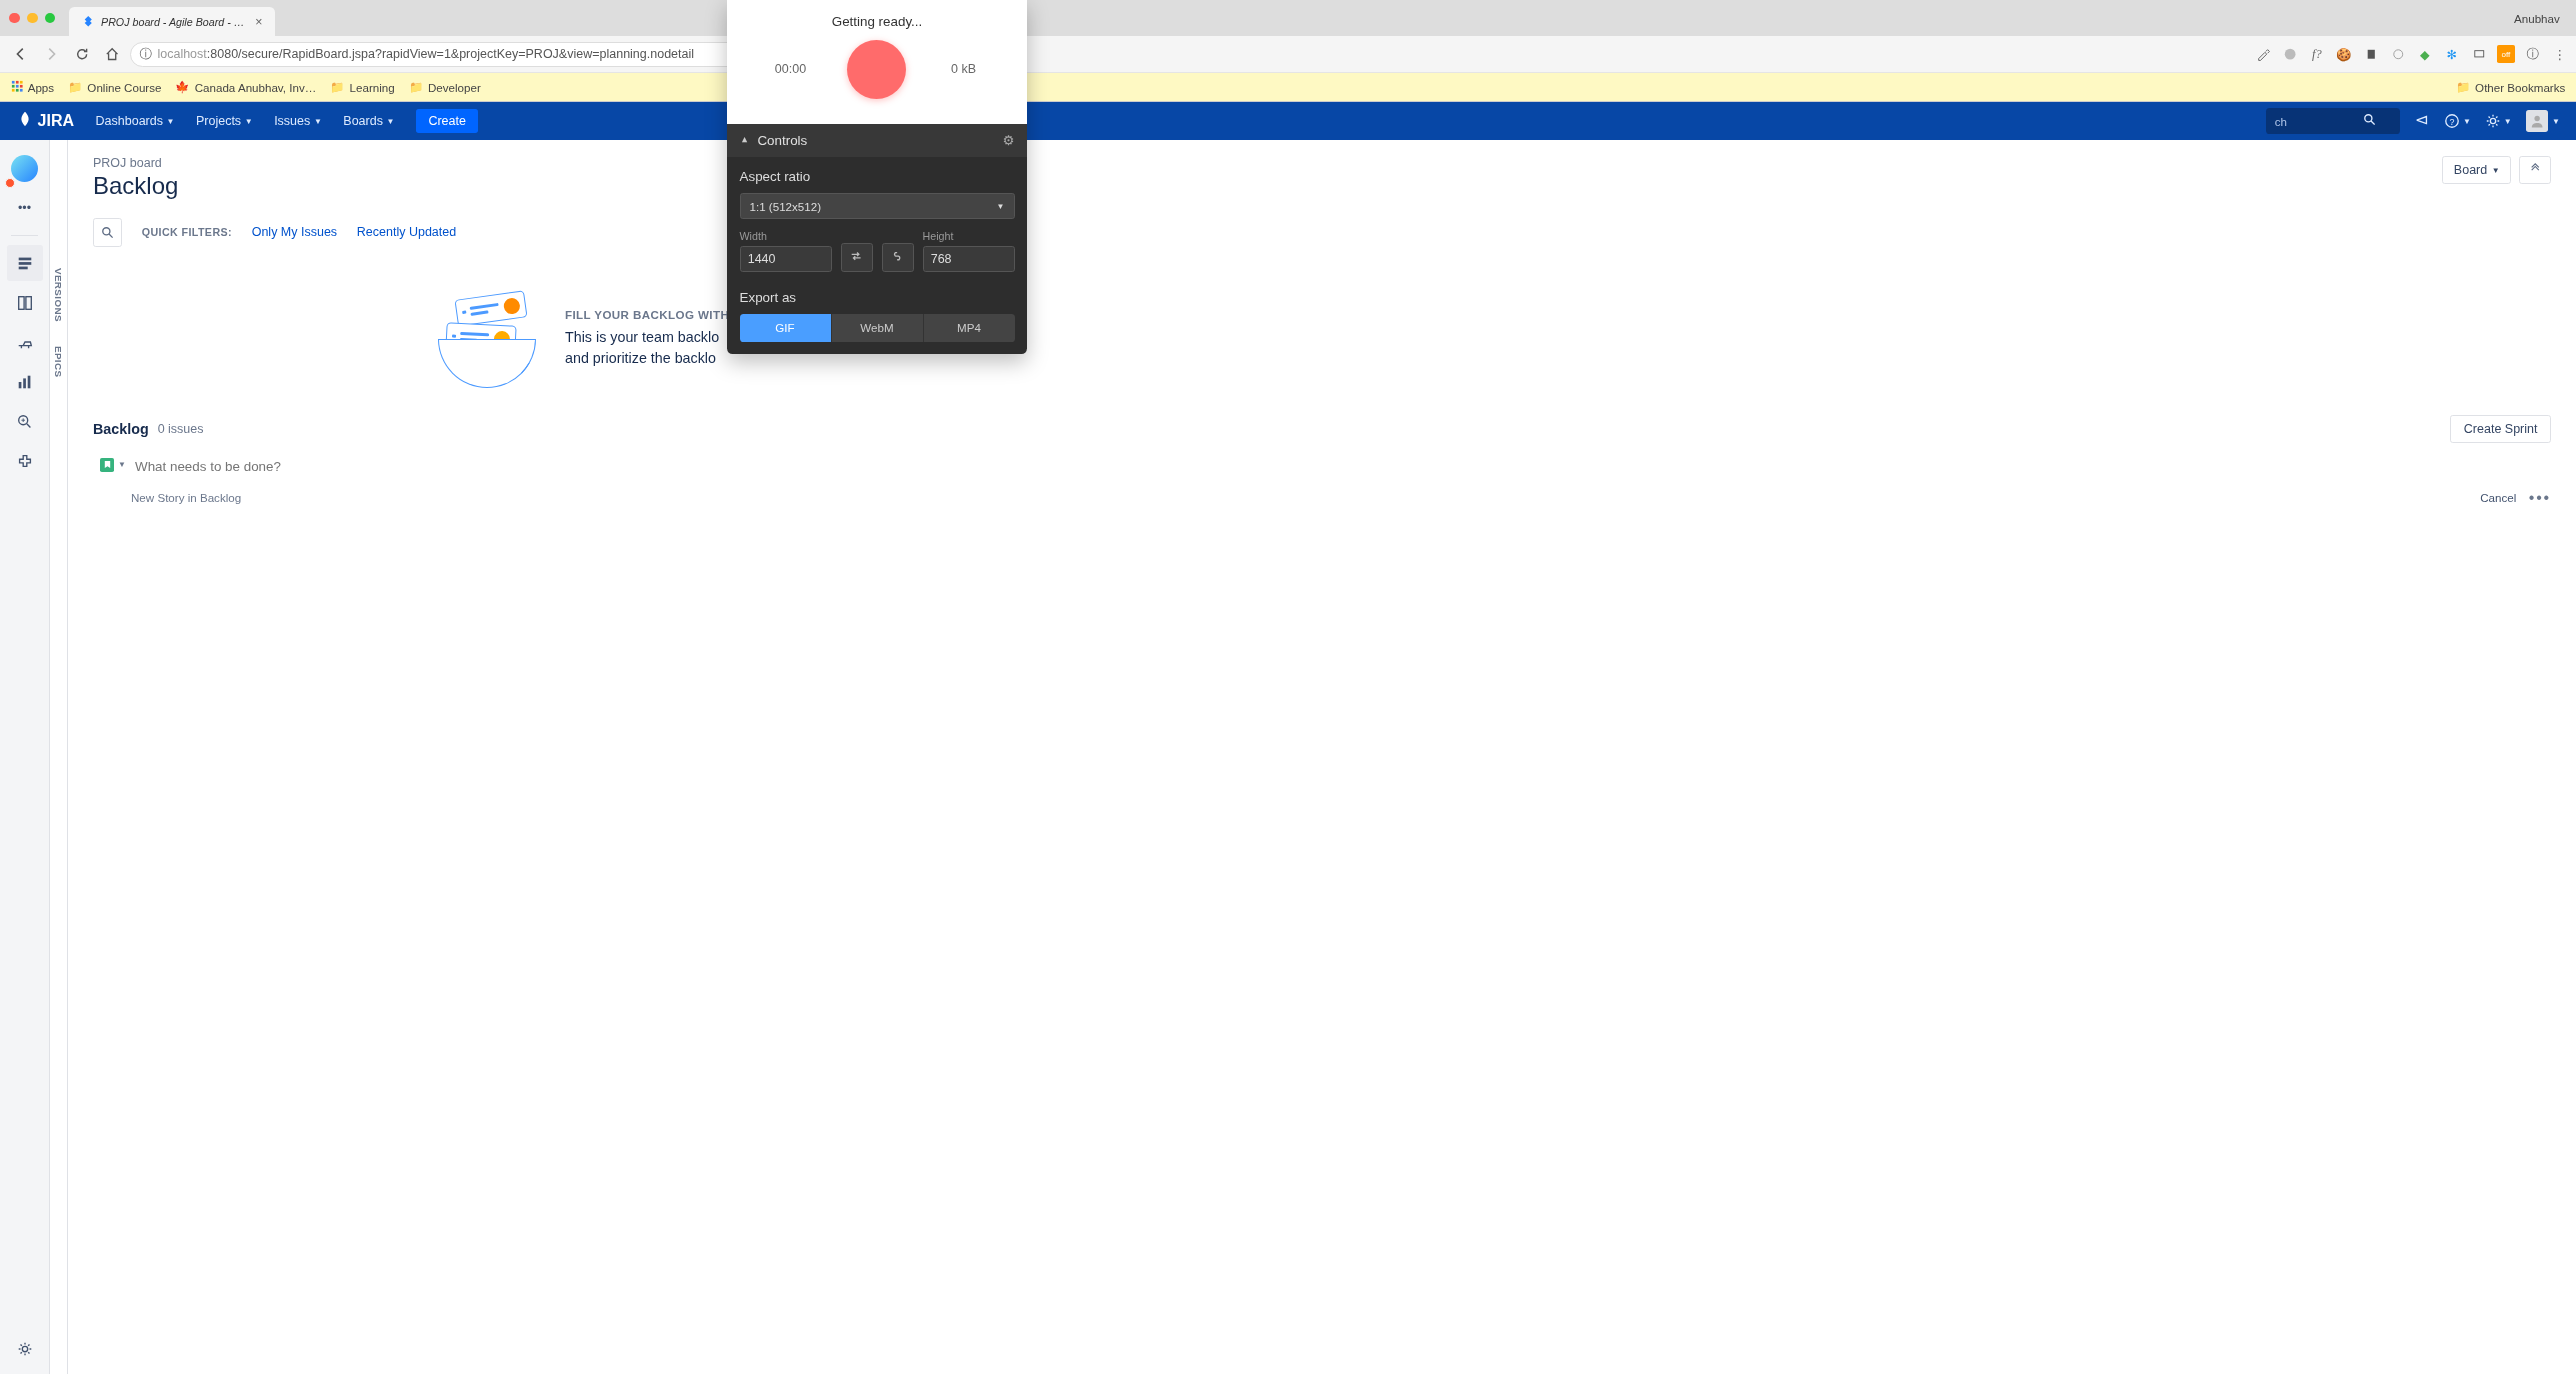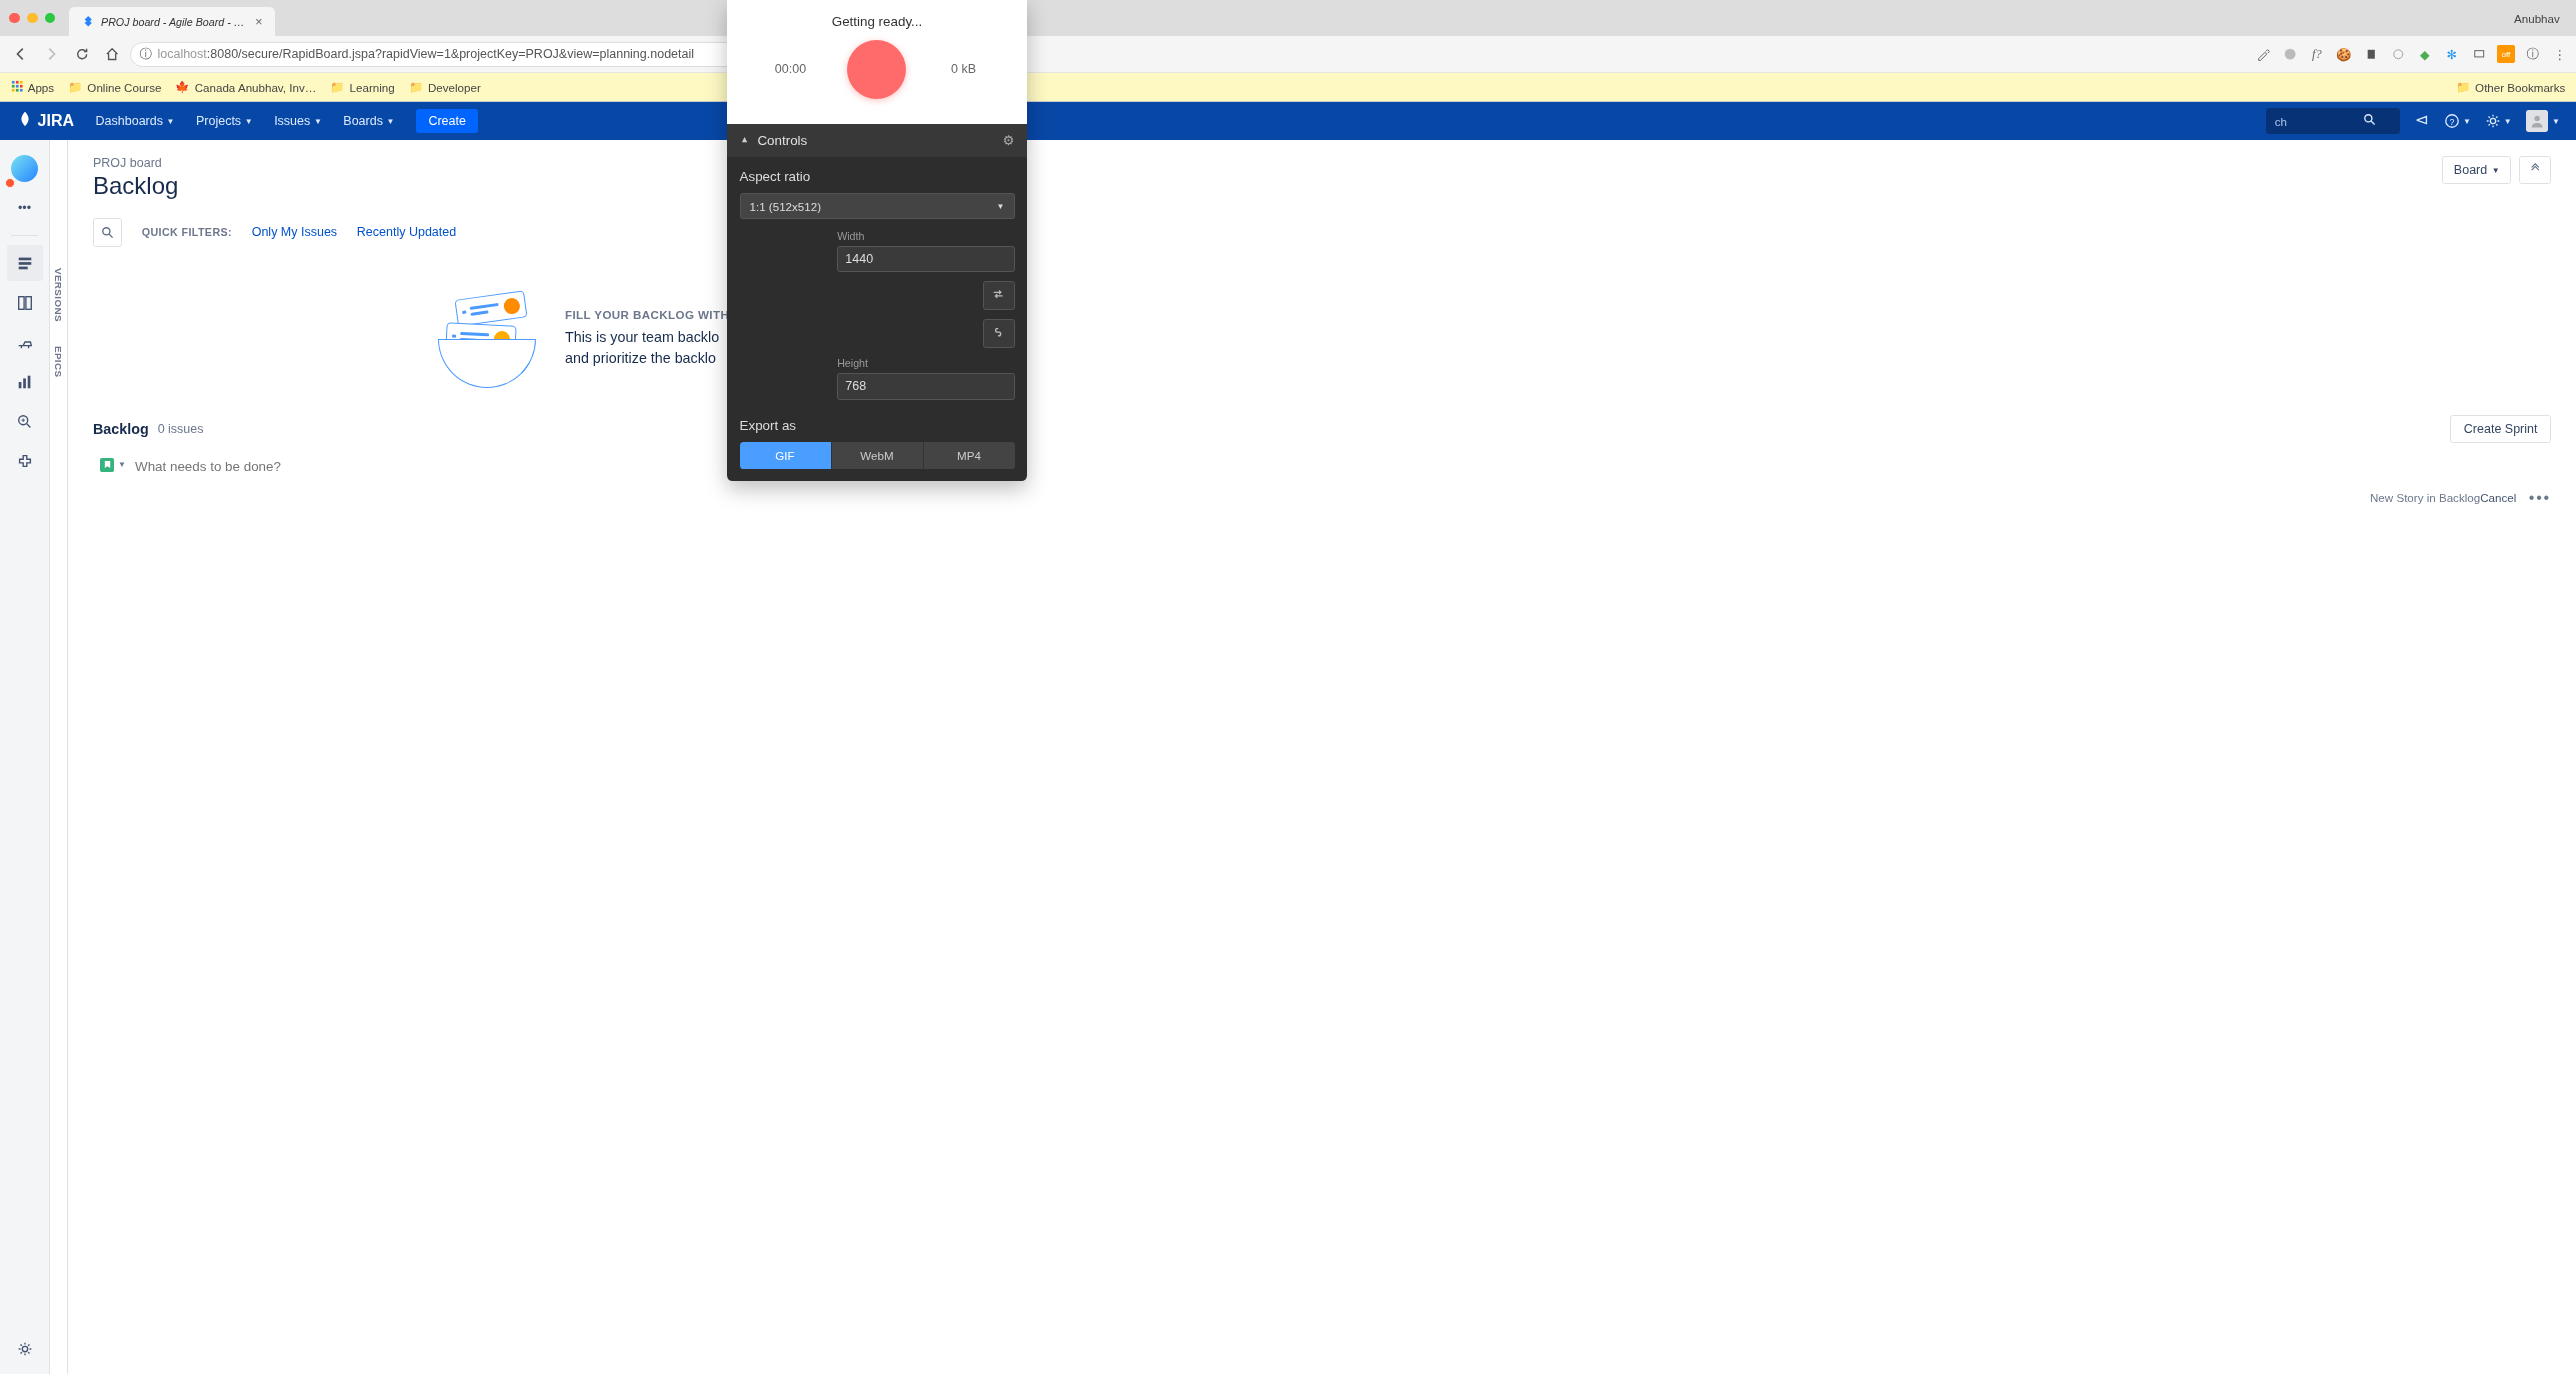--- a/index.html
+++ b/index.html
@@ -101,40 +101,40 @@
     .new-story-row { display: flex; align-items: flex-start; gap: 9px; margin-left: 7.2px; }
     .story-type-select { display: flex; align-items: center; gap: 3.6px; }
     .story-icon { width: 14.3px; height: 14.3px; background: #36b37e; border-radius: 1.8px; display:flex; align-items:center; justify-content:center; color:#fff; font-size:9px; }
     .story-caret { color: #6b778c; font-size: 8px; }
     .story-input-wrap { flex: 1; }
     .story-input { border: none; font-size: 13.4px; color: #6b778c; background: transparent; width: 100%; padding: 1.8px 0; outline: none; }
     .story-subtitle { font-size: 11.6px; color: #6b778c; margin-top: 7.2px; margin-left: 38px; }
     .story-actions { display: flex; align-items: center; gap: 12.5px; margin-top: 7.2px; }
     .cancel-link { color: #42526e; font-size: 11.6px; cursor: pointer; }
     .more-dots { color: #6b778c; font-size: 16px; cursor: pointer; letter-spacing: 1.8px; }
-    .story-footer-row { display:flex; justify-content:flex-end; align-items: center; margin-left: 38px; margin-top: 5.4px;}
+    .story-footer-row { display:flex; justify-content:space-between; align-items: center; margin-left: 38px; margin-top: 5.4px;}
     
     
     .recorder-popup { position: absolute; top: 0; left: 727px; width: 300px; background: #fff; border-radius: 0 0 5.4px 5.4px; box-shadow: 0 7.2px 21.5px rgba(0,0,0,0.25); z-index: 100; overflow: hidden; }
     .recorder-top { background: #fff; padding: 14.3px; text-align: center; }
     .recorder-status { font-size: 13.4px; color: #333; margin-bottom: 10.7px; }
     .recorder-main { display: flex; align-items: center; justify-content: space-around; padding: 0 7.2px 10.7px 7.2px; }
     .rec-time, .rec-size { font-size: 12.5px; color: #666; width: 54px; }
     .rec-button { width: 59px; height: 59px; background: #ff6b6b; border-radius: 50%; cursor: pointer; box-shadow: 0 1.8px 7.2px rgba(255,107,107,0.4); }
     
     .recorder-controls { background: #2d2d2d; color: #ccc; }
     .controls-header { display: flex; align-items: center; justify-content: space-between; padding: 9px 12.5px; background: #383838; }
     .controls-title-row { display: flex; align-items: center; gap: 9px; }
     .controls-caret { font-size: 9px; transform: rotate(180deg); }
     .controls-title { font-size: 13.4px; color: #e0e0e0; }
     .gear-small { color: #aaa; font-size: 13.4px; cursor: pointer; }
     .controls-body { padding: 12.5px; }
     .ctrl-label { font-size: 13.4px; color: #ddd; margin-bottom: 9px; }
     .ctrl-select { width: 100%; background: #444; color: #ddd; border: 0.9px solid #555; border-radius: 2.7px; padding: 5.4px 9px; font-size: 11.6px; display: flex; justify-content: space-between; align-items: center; cursor: pointer; }
-    .ctrl-row { display: flex; gap: 9px; margin-top: 10.7px; align-items: flex-end; flex-direction: column; }
+    .ctrl-row { display: flex; gap: 9px; margin-top: 10.7px; align-items: flex-end; }
     .ctrl-col { flex: 1; display: flex; flex-direction: column; gap: 3.6px; }
     .ctrl-sublabel { font-size: 10.7px; color: #999; }
     .ctrl-input { background: #3a3a3a; border: 0.9px solid #555; border-radius: 2.7px; padding: 5.4px 7.2px; color: #ddd; font-size: 12.5px; width: 100%; }
     .ctrl-iconbtn { width: 32px; height: 29px; background: #3a3a3a; border: 0.9px solid #555; border-radius: 2.7px; display:flex; align-items:center; justify-content:center; color:#bbb; cursor:pointer; }
     .export-section { padding: 0 12.5px 12.5px 12.5px; }
     .export-label { font-size: 13.4px; color: #ddd; margin: 5.4px 0 9px 0; }
     .export-buttons { display: flex; border-radius: 3.6px; overflow: hidden; }
     .export-btn { flex: 1; padding: 7.2px 0; text-align: center; font-size: 11.6px; cursor: pointer; background: #444; color: #ccc; border-right: 0.9px solid #333; }
     .export-btn:last-child { border-right: none; }
     .export-btn.active { background: #4a9eff; color: #fff; }

